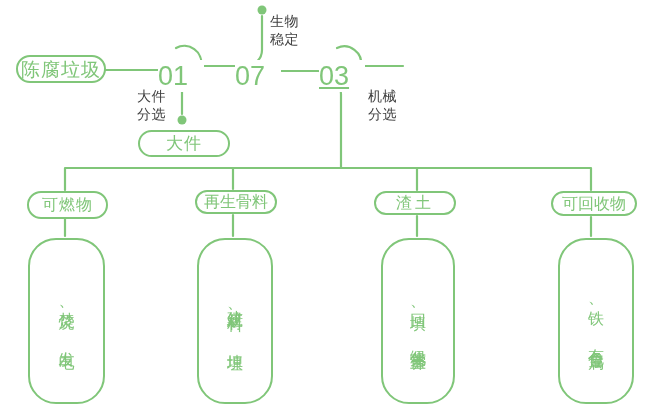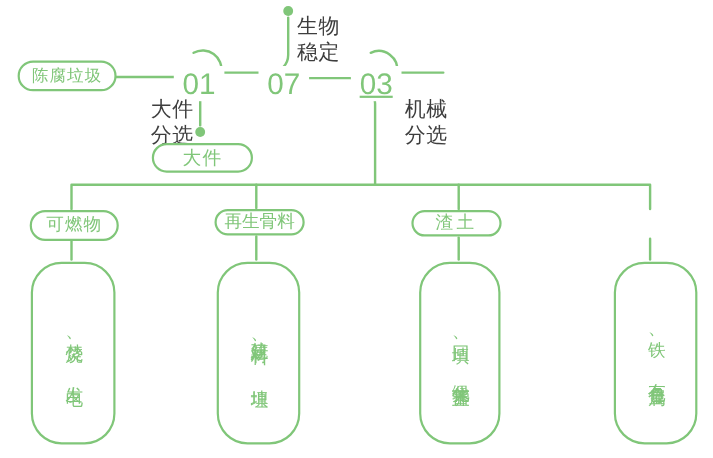--- a/index.html
+++ b/index.html
@@ -16,26 +16,26 @@
   .pill {
     position:absolute; box-sizing:border-box;
     border:2px solid var(--green); border-radius:999px;
     color:var(--green); background:var(--bg);
     display:flex; align-items:center; justify-content:center;
     font-size:16px; letter-spacing:1px; line-height:1;
     white-space:nowrap;
   }
   .stepnum {
     position:absolute; color:var(--green);
-    font-size:27px; line-height:32px; width:46px; text-align:center;
+    font-size:27px; line-height:32px; width:46px; text-align:left;
     background:var(--bg);
   }
   .slabel {
     position:absolute; color:var(--dark);
-    font-size:19px; line-height:1.27; white-space:pre-line;
+    font-size:14px; line-height:1.27; white-space:pre-line;
     letter-spacing:0.5px;
   }
   .tallbox {
     position:absolute; box-sizing:border-box;
     border:2px solid var(--green); border-radius:28px;
     background:var(--bg);
     display:flex; align-items:center; justify-content:center;
   }
   .vtext {
     writing-mode:vertical-rl; text-orientation:mixed;
@@ -63,38 +63,39 @@
     <path class="ln" d="M 65 190 V 168 H 591 V 190"></path>
     <path class="ln" d="M 233 168 V 189"></path>
     <path class="ln" d="M 417 168 V 190"></path>
 
     <path class="ln" d="M 65 216 V 236"></path>
     <path class="ln" d="M 233 215 V 236"></path>
     <path class="ln" d="M 417 216 V 236"></path>
     <path class="ln" d="M 591 217 V 236"></path>
   </svg>
 
-  <div class="pill" style="left:16px; top:55px; width:90px; height:28px; font-size:15px;">陈腐垃圾</div>
+  <div class="pill" style="left:16px; top:55px; width:90px; height:28px; font-size:19px;">陈腐垃圾</div>
 
   <div class="stepnum" style="left:158px; top:60px;">01</div>
   <div class="stepnum" style="left:235px; top:60px;">07</div>
   <div class="stepnum" style="left:319px; top:60px;text-decoration:underline;">03</div>
 
   <div class="slabel" style="left:137px; top:88px;">大件
 分选</div>
   <div class="slabel" style="left:270px; top:13px;">生物
 稳定</div>
   <div class="slabel" style="left:368px; top:88px;">机械
 分选</div>
 
   <div class="pill" style="left:138px; top:130px; width:92px; height:27px; font-size:17px;">大件</div>
 
   <div class="pill" style="left:27px;  top:191px; width:81px; height:28px;">可燃物</div>
   <div class="pill" style="left:195px; top:190px; width:82px; height:24px; letter-spacing:0;">再生骨料</div>
   <div class="pill" style="left:374px; top:191px; width:82px; height:24px; letter-spacing:3px;">渣土</div>
+  <div class="pill" style="left:551px; top:191px; width:86px; height:25px; letter-spacing:0;">可回收物</div>
 
   <div class="tallbox" style="left:28px; top:238px; width:77px; height:166px;">
     <span class="vtext">焚烧、　发电</span>
   </div>
   <div class="tallbox" style="left:197px; top:238px; width:76px; height:166px;">
     <span class="vtext">建筑材料、　填埋</span>
   </div>
   <div class="tallbox" style="left:381px; top:238px; width:74px; height:166px;">
     <span class="vtext" style="letter-spacing:1px;">回填、　绿化营养土</span>
   </div>

